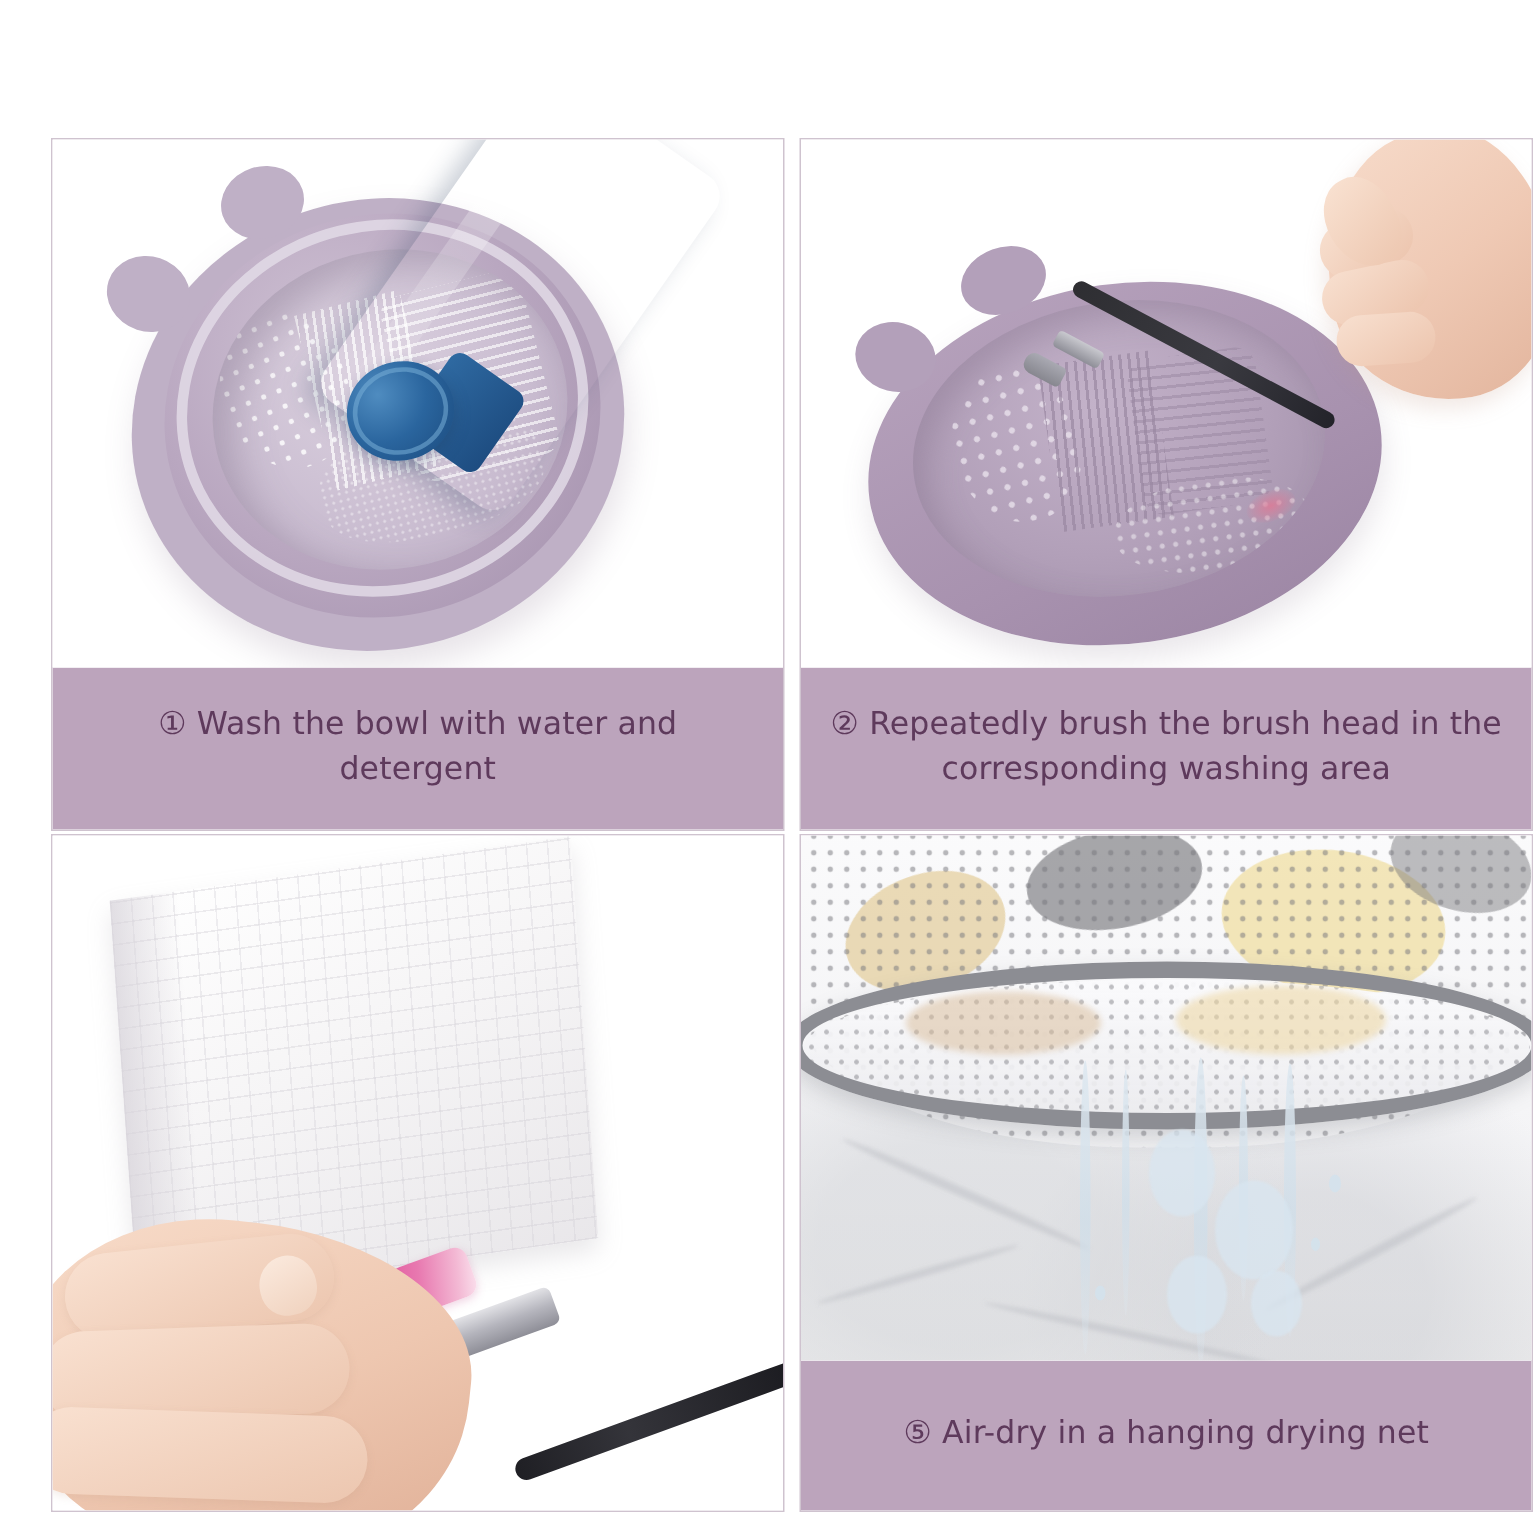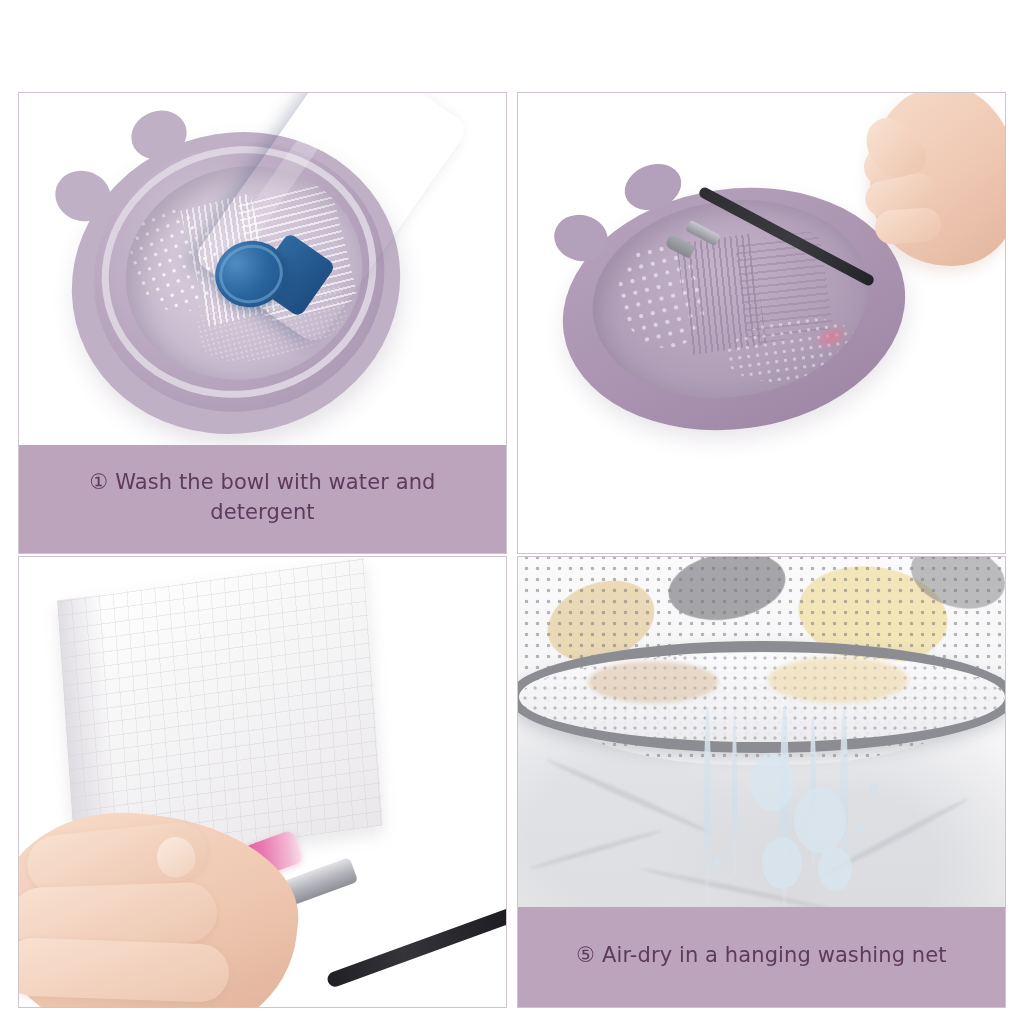--- a/index.html
+++ b/index.html
@@ -40,21 +40,21 @@
     letter-spacing: 1.5px;
     word-spacing: 14px;
     line-height: 1;
     transform: scaleX(0.92);
     white-space: nowrap;
   }
 
   
   .grid {
     position: absolute;
-    left: 18px;
+    left: 34px;
     top: 92px;
     width: 988px;
     height: 916px;
     display: grid;
     grid-template-columns: 489px 489px;
     grid-template-rows: 462px 452px;
     column-gap: 10px;
     row-gap: 2px;
   }
   .panel {
@@ -568,20 +568,23 @@
           <div class="brush-ferrule-p2"></div>
           <div class="brush-tip-p2"></div>
           <div class="hand">
             <div class="palm"></div>
             <div class="finger f1"></div>
             <div class="finger f2"></div>
             <div class="finger f3"></div>
             <div class="thumb"></div>
           </div>
         </div>
+      </div>
+      <div class="caption cap-r1">
+        <span class="cap-text">② Repeatedly brush the brush head in the corresponding washing area</span>
       </div>
     </div>
 
     <div class="panel">
       <div class="photo">
         <div class="bowl-scene">
           <div class="tissue">
             <div class="tissue-tex"></div>
             <div class="tissue-fold"></div>
           </div>
@@ -624,18 +627,18 @@
         <div class="stream s5"></div>
         <div class="splash sp1"></div>
         <div class="splash sp2"></div>
         <div class="splash sp3"></div>
         <div class="splash sp4"></div>
         <div class="droplet d1"></div>
         <div class="droplet d2"></div>
         <div class="droplet d3"></div>
       </div>
       <div class="caption cap-r2">
-        <span class="cap-text">⑤ Air-dry in a hanging washing net</span>
+        <span class="cap-text">⑤ Air-dry in a hanging drying net</span>
       </div>
     </div>
 
   </div>
 </div>
 
 </body></html>

